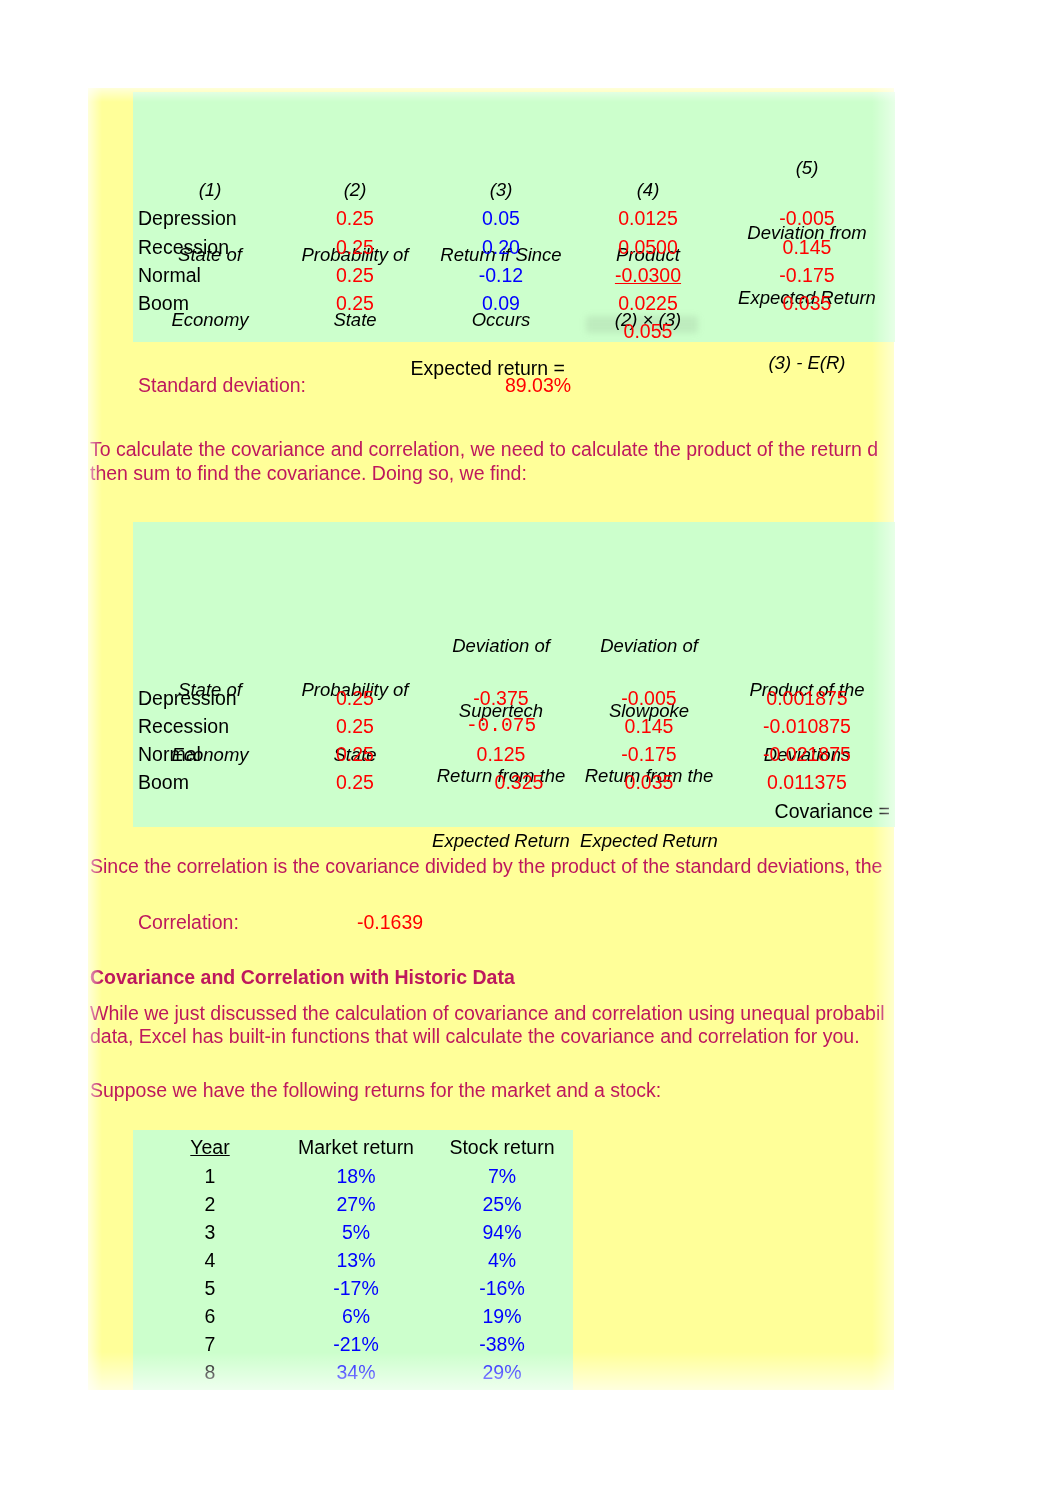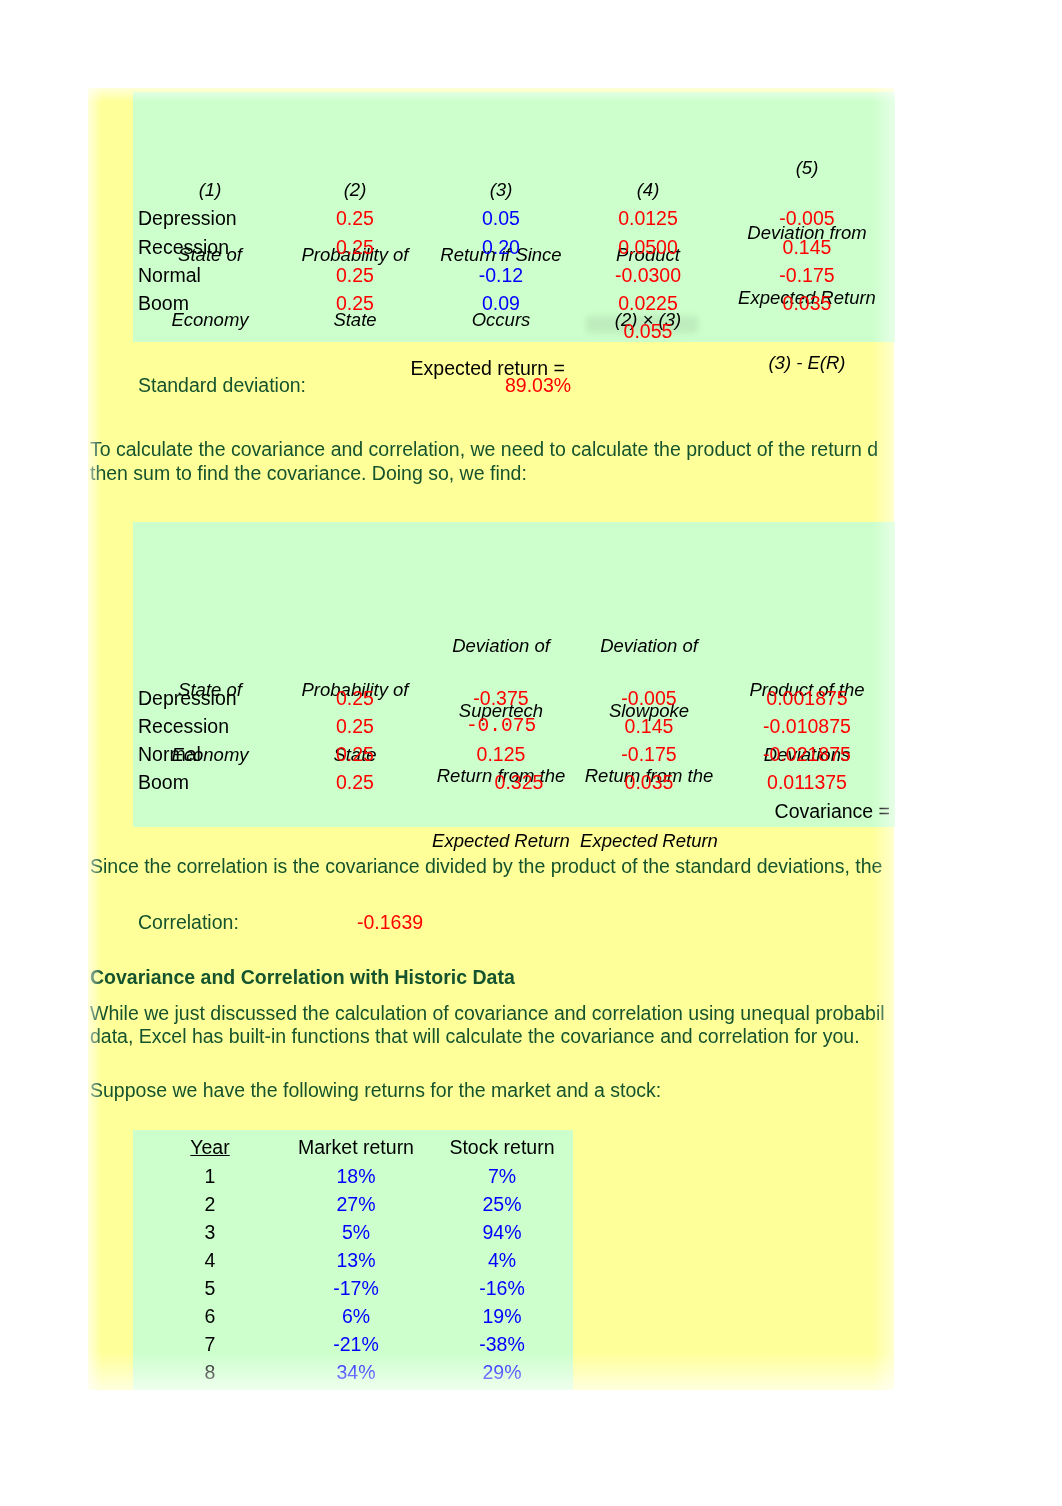--- a/index.html
+++ b/index.html
@@ -80,21 +80,21 @@
   
   .txt {
     position: absolute;
     white-space: pre;
     color: #000000;
     z-index: 20;
     line-height: 1.16;
   }
   .body-text {
     font-size: 19.5px;
-    color: #14532d;
+    color: #be185d;
   }
   .bold { font-weight: bold; }
   .hdr {
     font-style: italic;
     font-size: 18.5px;
     text-align: center;
     line-height: 1.17;
   }
   .num-red   { color: #FF0000; }
   .num-blue  { color: #0000FF; }
@@ -177,21 +177,21 @@
 
   <div class="cell c-left row-label" style="left:138px; top:236px; width:150px;">Recession</div>
   <div class="cell c-center num-red" style="left:284px; top:236px; width:142px;">0.25</div>
   <div class="cell c-center num-blue" style="left:428px; top:236px; width:146px;">0.20</div>
   <div class="cell c-center num-red" style="left:578px; top:236px; width:140px;">0.0500</div>
   <div class="cell c-center num-red" style="left:722px; top:236px; width:170px;">0.145</div>
 
   <div class="cell c-left row-label" style="left:138px; top:264px; width:150px;">Normal</div>
   <div class="cell c-center num-red" style="left:284px; top:264px; width:142px;">0.25</div>
   <div class="cell c-center num-blue" style="left:428px; top:264px; width:146px;">-0.12</div>
-  <div class="cell c-center num-red" style="left:578px; top:264px; width:140px;">-0.0300</div>
+  <div class="cell c-center num-red" style="left:578px; top:264px; width:140px;text-decoration:underline;">-0.0300</div>
   <div class="cell c-center num-red" style="left:722px; top:264px; width:170px;">-0.175</div>
 
   <div class="cell c-left row-label" style="left:138px; top:292px; width:150px;">Boom</div>
   <div class="cell c-center num-red" style="left:284px; top:292px; width:142px;">0.25</div>
   <div class="cell c-center num-blue" style="left:428px; top:292px; width:146px;">0.09</div>
   <div class="cell c-center num-red" style="left:578px; top:292px; width:140px;">0.0225</div>
   <div class="cell c-center num-red" style="left:722px; top:292px; width:170px;">0.035</div>
 
   <div class="cell c-right" style="left:351px; top:320px; width:214px;margin-top:37px;">Expected return =</div>
   <div class="cell c-center num-red" style="left:578px; top:320px; width:140px;">0.055</div>

